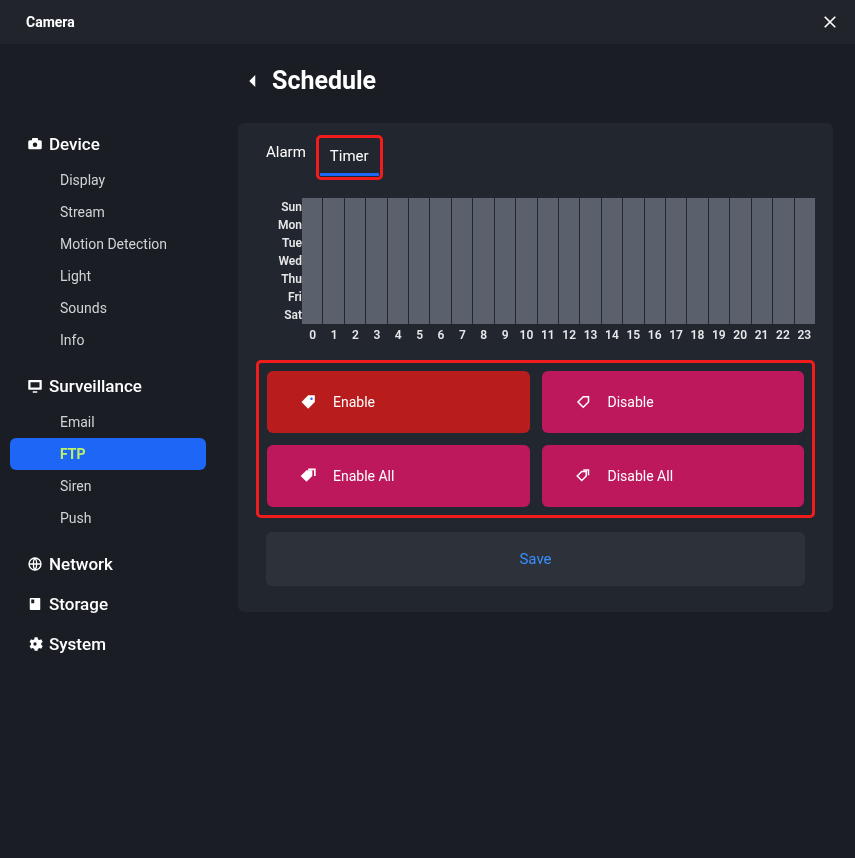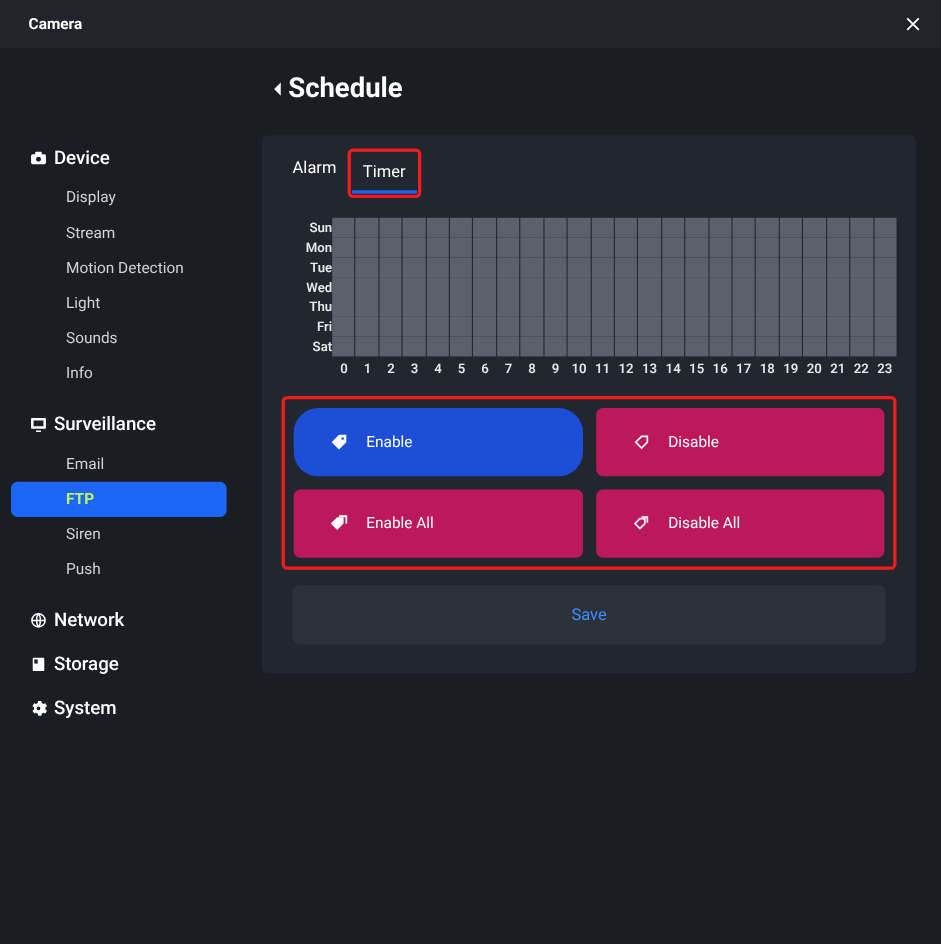--- a/index.html
+++ b/index.html
@@ -8,41 +8,41 @@
   .header-title { font-weight: 700; font-size: 14px; }
   .close-icon { width: 18px; height: 18px; cursor: pointer; }
   .layout { display: flex; height: calc(100% - 44px); }
   .sidebar { width: 216px; background: #1a1d23; padding-top: 80px; flex-shrink: 0; }
   .sidebar-group-header { display: flex; align-items: center; gap: 5px; padding: 10px 20px 10px 26px; font-size: 17px; font-weight: 500; color: #fff; cursor: pointer; }
   .sidebar-group-header .icon { width: 18px; height: 18px; display: flex; align-items: center; justify-content: center; }
   .sidebar-item { padding: 8px 20px 8px 50px; font-size: 14px; color: #d0d3d8; cursor: pointer; border-radius: 6px; margin: 0 10px; }
   .sidebar-item.active { background: #1e66f5; color: #bef264; font-weight: bold; }
   .sidebar-items { margin-bottom: 10px; }
   .main { flex: 1; padding: 22px 22px 22px 22px; }
-  .page-title-row { display: flex; align-items: center; padding-left: 6px; margin-bottom: 28px; }
+  .page-title-row { display: flex; align-items: center; gap: 10px; padding-left: 6px; margin-bottom: 28px; }
   .page-title { font-size: 25px; font-weight: 700; }
   .back-chevron { width: 18px; height: 18px; cursor: pointer; }
   .panel { background: #22262e; border-radius: 6px; padding: 12px 18px 26px 18px; }
   .tabs { display: flex; gap: 0; }
   .tab { padding: 8px 10px; font-size: 15px; cursor: pointer; color: #fff; }
   .tab.active { border-bottom: 3px solid #1e66f5; }
   .tab-highlight-box { border: 3px solid #f21c1c; border-radius: 5px; padding: 1px 1px 1px 1px; display: inline-block; }
   .schedule-wrap { margin-top: 18px; }
   .schedule-row { display: flex; align-items: center; }
   .day-label { width: 46px; text-align: right; font-size: 12px; font-weight: 600; padding-right: 0; color: #e6e7e9; }
   .grid { display: grid; grid-template-columns: repeat(24, 1fr); gap: 1px; flex: 1; }
   .cell { height: 18px; background: #5a616d; cursor: pointer; }
   .hour-row { display: flex; margin-top: 4px; }
   .hour-spacer { width: 46px; }
   .hours { display: grid; grid-template-columns: repeat(24, 1fr); flex: 1; }
   .hour { text-align: center; font-size: 12px; font-weight: 600; color: #e6e7e9; }
   .action-highlight-box { border: 3px solid #f21c1c; border-radius: 5px; padding: 8px; margin-top: 18px; }
   .action-grid { display: grid; grid-template-columns: 1fr 1fr; gap: 12px; }
   .action-btn { background: #be185d; border-radius: 6px; height: 62px; display: flex; align-items: center; gap: 14px; padding-left: 32px; cursor: pointer; font-size: 14px; color: #fff; }
-  .action-btn.primary { background: #1d4ed8; border-radius: 22px; }
+  .action-btn.primary { background: #b91c1c; }
   .action-btn .aicon { width: 20px; height: 20px; display: flex; align-items: center; justify-content: center; }
   .save-btn { background: #2c313a; border-radius: 6px; height: 54px; display: flex; align-items: center; justify-content: center; cursor: pointer; font-size: 15px; color: #3a8fff; margin: 14px 10px 0 10px; }
   svg { display: block; }
 </style>
 </head>
 <body>
 
 <div class="header">
   <div class="header-title">Camera</div>
   <div>

